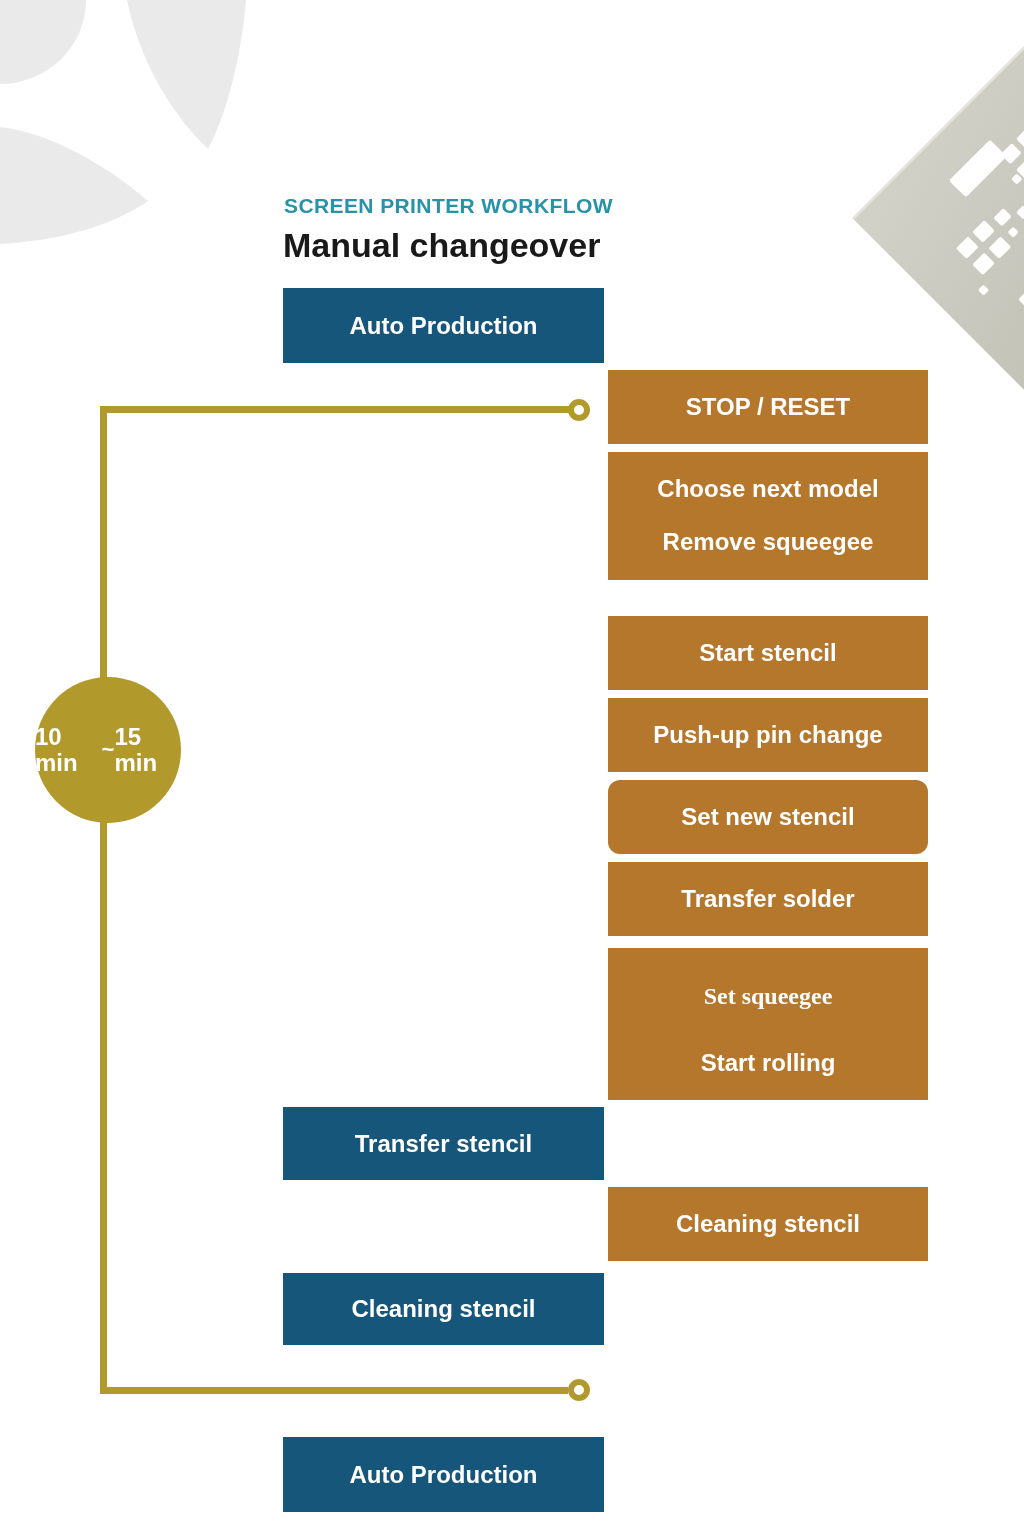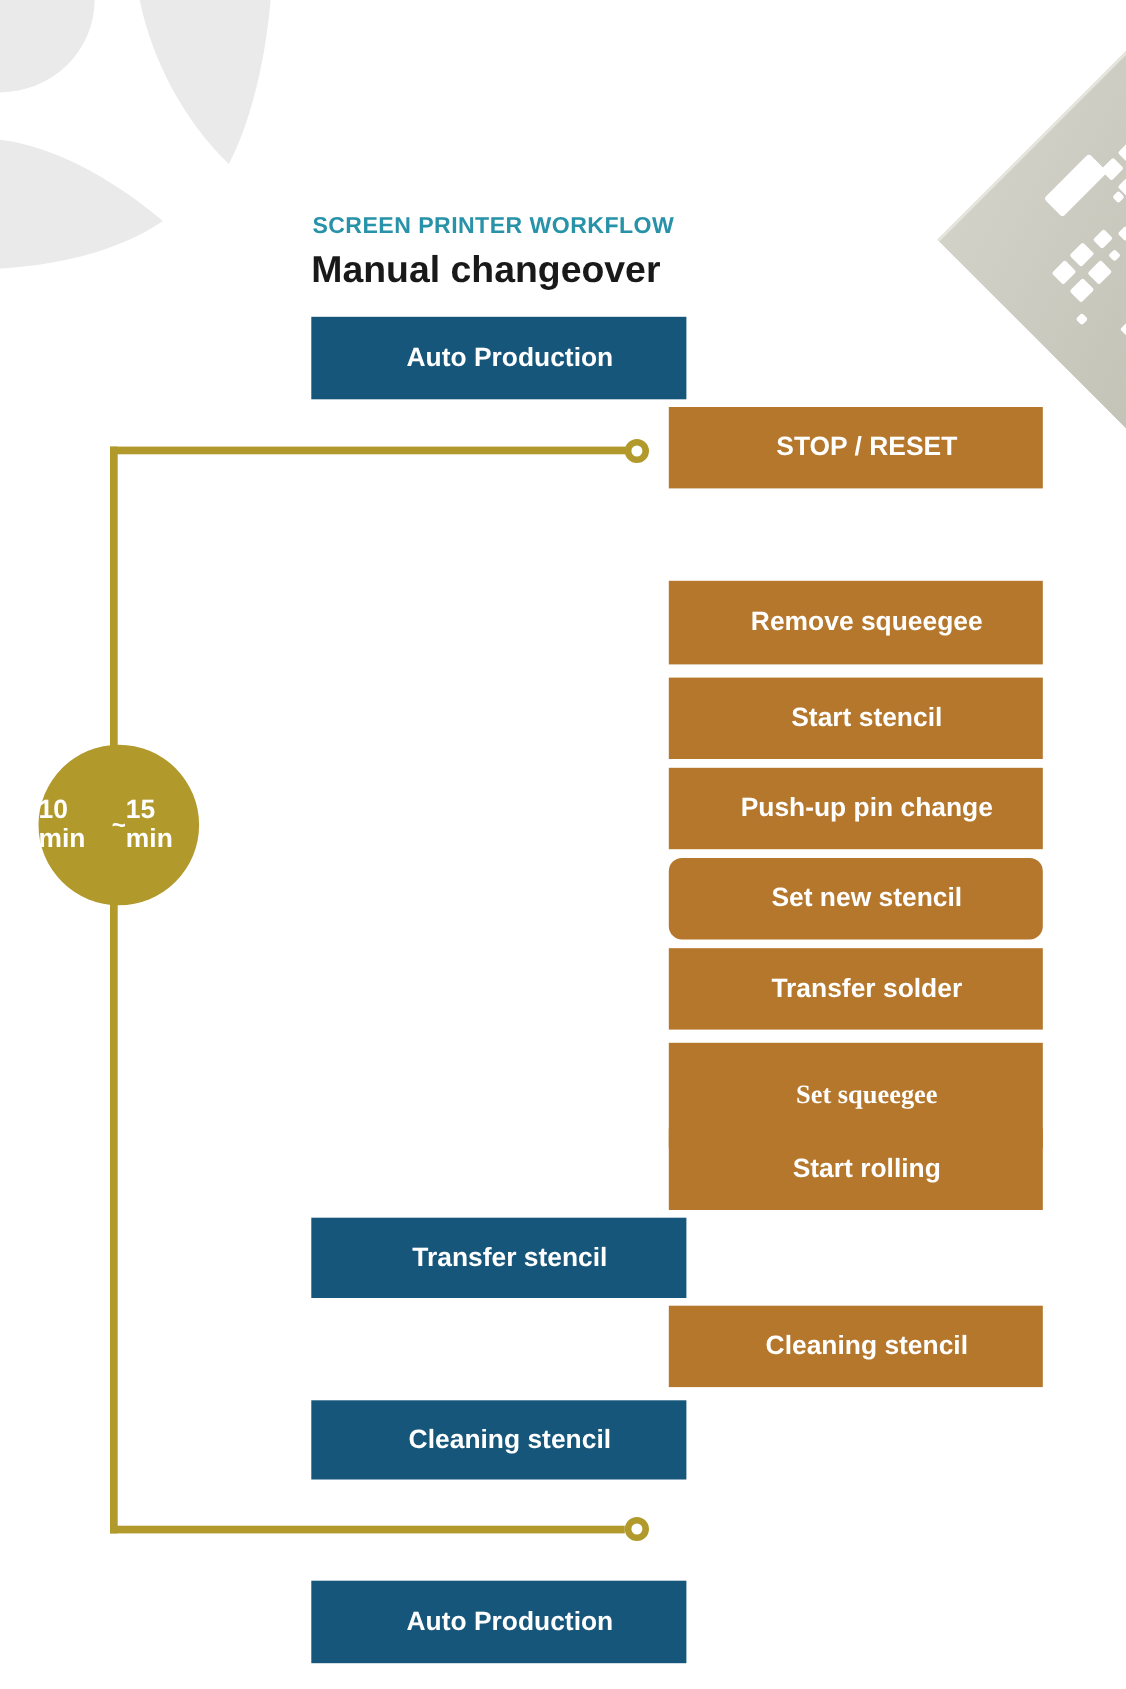--- a/index.html
+++ b/index.html
@@ -18,21 +18,21 @@
   }
   .title{
     position:absolute;left:283px;top:226px;
     font-size:34px;font-weight:bold;color:#191919;
     white-space:nowrap;
   }
   .box{
     position:absolute;
     display:flex;align-items:center;justify-content:center;
     color:#ffffff;font-weight:bold;font-size:24px;
-    text-align:center;white-space:nowrap;padding-left:20px;
+    text-align:center;white-space:nowrap;
   }
   .box.blue{left:283px;width:321px;background:var(--blue,#16567A);}
   .box.orange{left:608px;width:320px;background:var(--orange,#B5772C);}
   .gold-line{position:absolute;background:var(--gold,#B2992B);}
   .gold-ring{
     position:absolute;width:22px;height:22px;box-sizing:border-box;
     border:6px solid var(--gold,#B2992B);border-radius:50%;background:#ffffff;
   }
   .timer{
     position:absolute;left:35px;top:677px;width:146px;height:146px;
@@ -123,21 +123,22 @@
     <div class="tilde">~</div>
     <div>15 min</div>
   </div>
 
   <div class="box blue" style="top:288px;height:75px;">Auto Production</div>
   <div class="box blue" style="top:1107px;height:73px;">Transfer stencil</div>
   <div class="box blue" style="top:1273px;height:72px;">Cleaning stencil</div>
   <div class="box blue" style="top:1437px;height:75px;">Auto Production</div>
 
   <div class="box orange" style="top:370px;height:74px;">STOP / RESET</div>
-  <div class="box orange" style="top:528px;height:76px;">Remove squeegee</div>
+  <div class="box orange" style="top:452px;height:74px;">Choose next model</div>
+  <div class="box orange" style="top:504px;height:76px;">Remove squeegee</div>
   <div class="box orange" style="top:616px;height:74px;">Start stencil</div>
   <div class="box orange" style="top:698px;height:74px;">Push-up pin change</div>
   <div class="box orange" style="top:780px;height:74px;border-radius:12px;">Set new stencil</div>
   <div class="box orange" style="top:862px;height:74px;text-align:center;">Transfer solder</div>
   <div class="box orange" style="top:948px;height:96px;font-family:Liberation Serif, serif;">Set squeegee</div>
   <div class="box orange" style="top:1026px;height:74px;">Start rolling</div>
   <div class="box orange" style="top:1187px;height:74px;">Cleaning stencil</div>
 
 </div>
 

